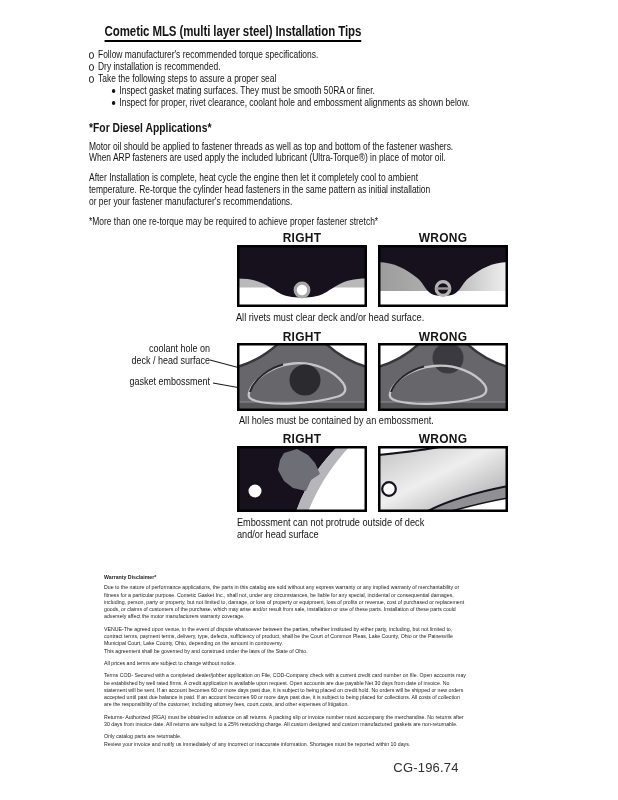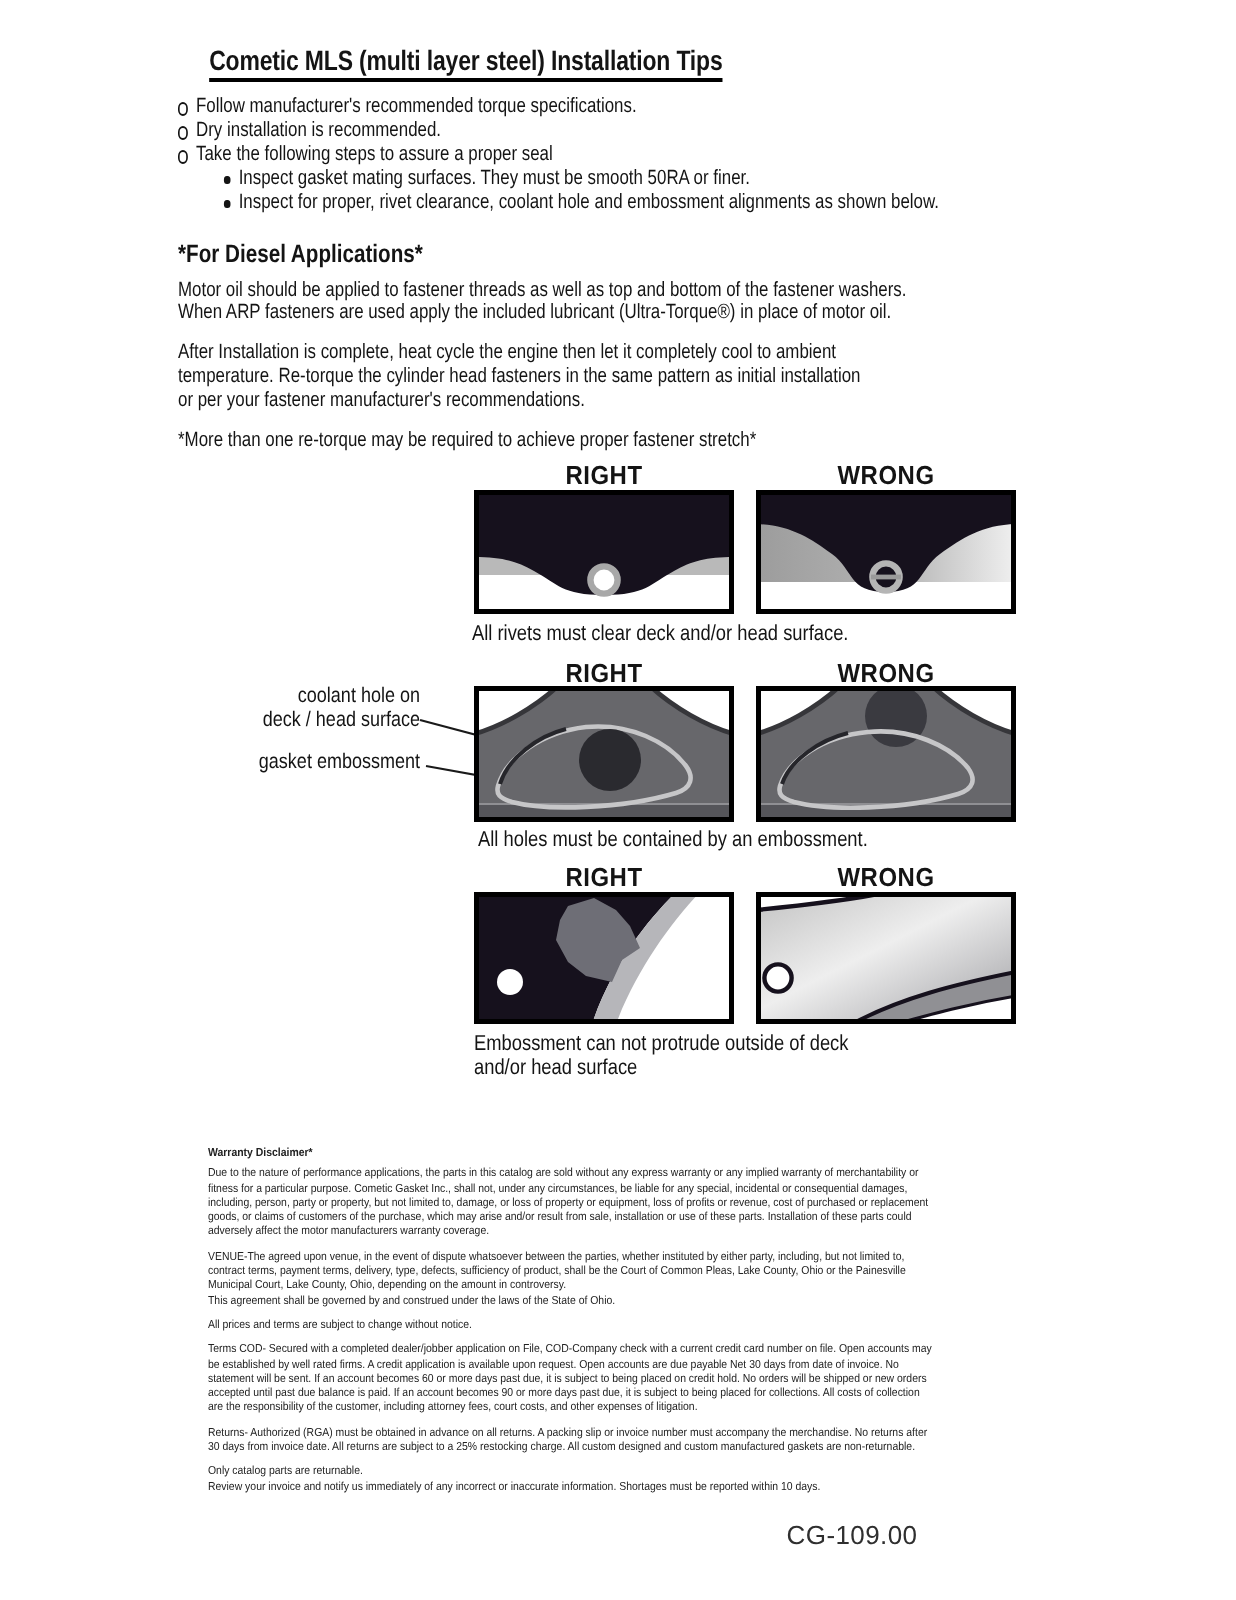--- a/index.html
+++ b/index.html
@@ -238,15 +238,15 @@
     <div class="blk">
       <div class="ln">Returns- Authorized (RGA) must be obtained in advance on all returns.  A packing slip or invoice number must accompany the merchandise.  No returns after</div>
       <div class="ln">30 days from invoice date.  All returns are subject to a 25% restocking charge.  All custom designed and custom manufactured gaskets are non-returnable.</div>
     </div>
     <div class="blk">
       <div class="ln">Only catalog parts are returnable.</div>
       <div class="ln">Review your invoice and notify us immediately of any incorrect or inaccurate information.  Shortages must be reported within 10 days.</div>
     </div>
   </div>
 
-  <div class="footer">CG-109.00</div>
+  <div class="footer">CG-196.74</div>
 
 </div>
 
 </body></html>

